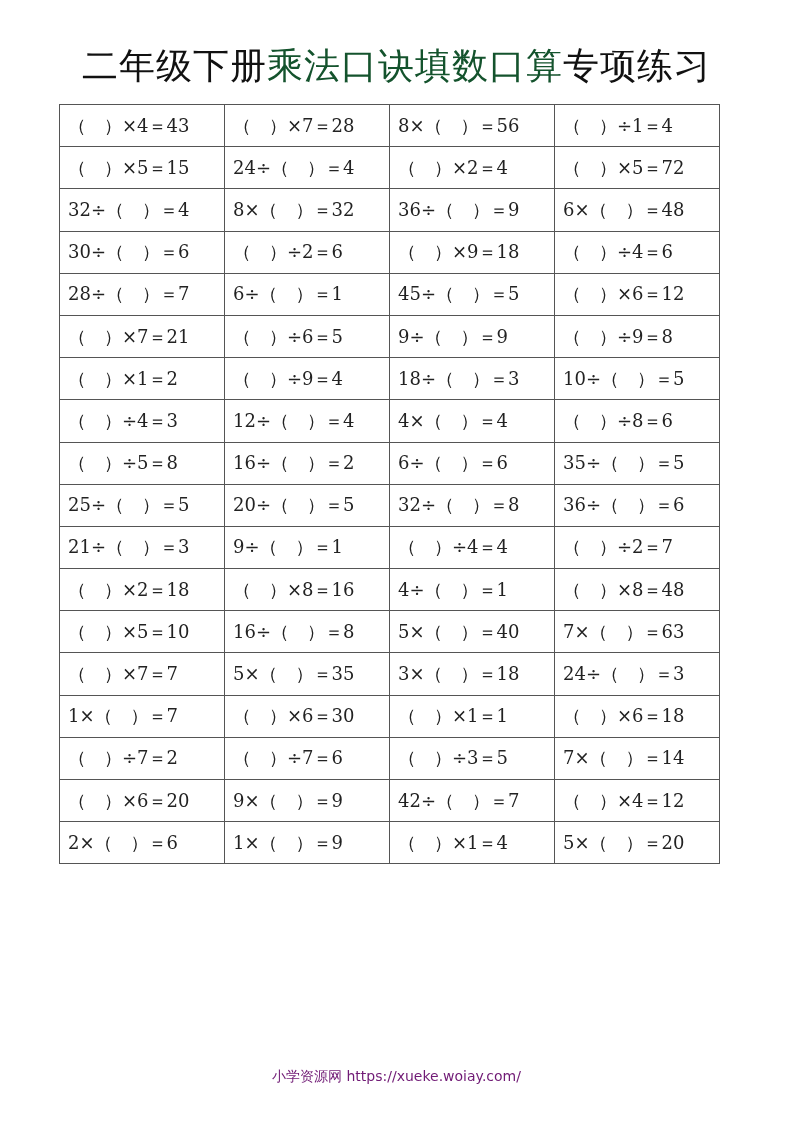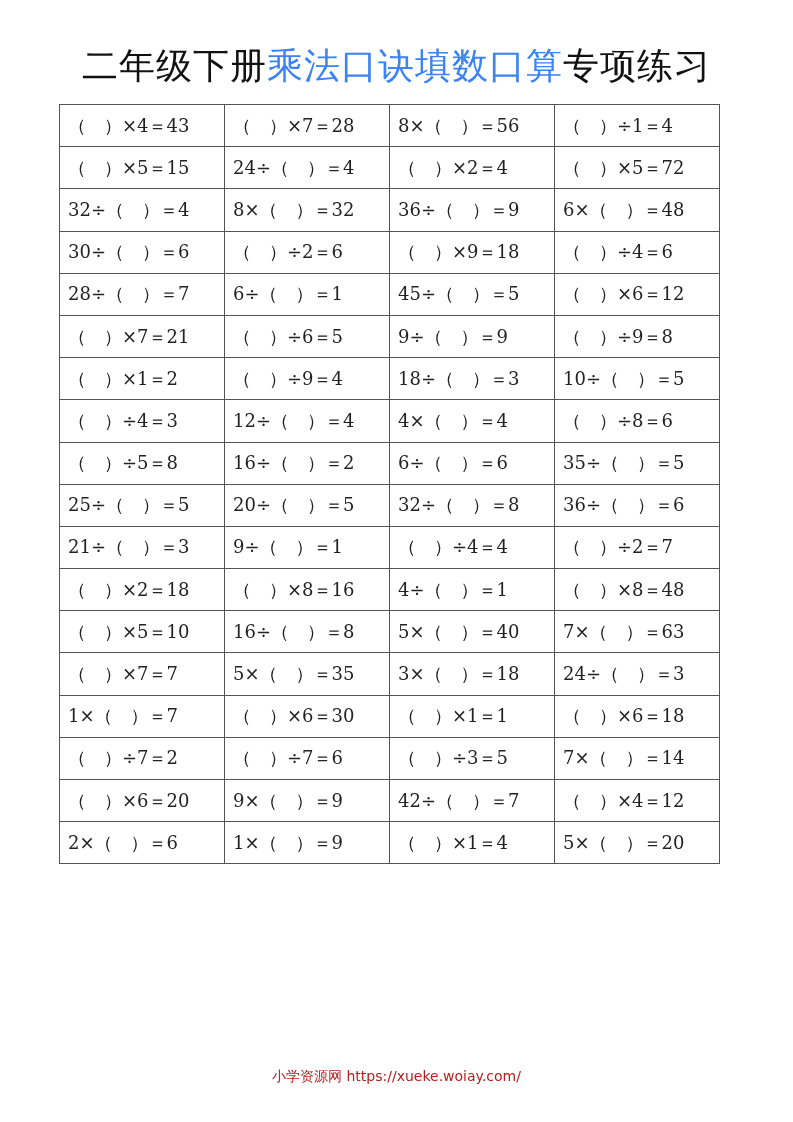--- a/index.html
+++ b/index.html
@@ -2,33 +2,33 @@
 <html><head>
 <meta charset="utf-8">
 <style>
   html, body { margin: 0; padding: 0; background: #ffffff; }
   body { width: 793px; height: 1122px; position: relative; overflow: hidden; }
   .title {
     position: absolute; left: 0; top: 40px; width: 793px; text-align: center;
     font-family: "DejaVu Sans", sans-serif; font-size: 36px; line-height: 52px;
     color: #111111; letter-spacing: 1px; white-space: nowrap;
   }
-  .title .red { color: #3b82f6; }
+  .title .red { color: #14532d; }
   table.grid {
     position: absolute; left: 59px; top: 104px; width: 661px;
     border-collapse: collapse; table-layout: fixed;
   }
   table.grid td {
     border: 1px solid #555555; height: 41.2px; padding: 0 0 0 8px;
     font-family: "DejaVu Serif", serif; font-size: 18px; color: #222222;
     white-space: pre; vertical-align: middle; overflow: hidden;
   }
   .footer {
     position: absolute; left: 0; top: 1068px; width: 793px; text-align: center;
-    font-family: "DejaVu Sans", sans-serif; font-size: 14px; color: #b91c1c;
+    font-family: "DejaVu Sans", sans-serif; font-size: 14px; color: #701a75;
   }
 </style>
 </head>
 <body>
 
 <div class="title">
   <span>二年级下册</span><span class="red">乘法口诀填数口算</span><span>专项练习</span>
 </div>
 
 <table class="grid">

